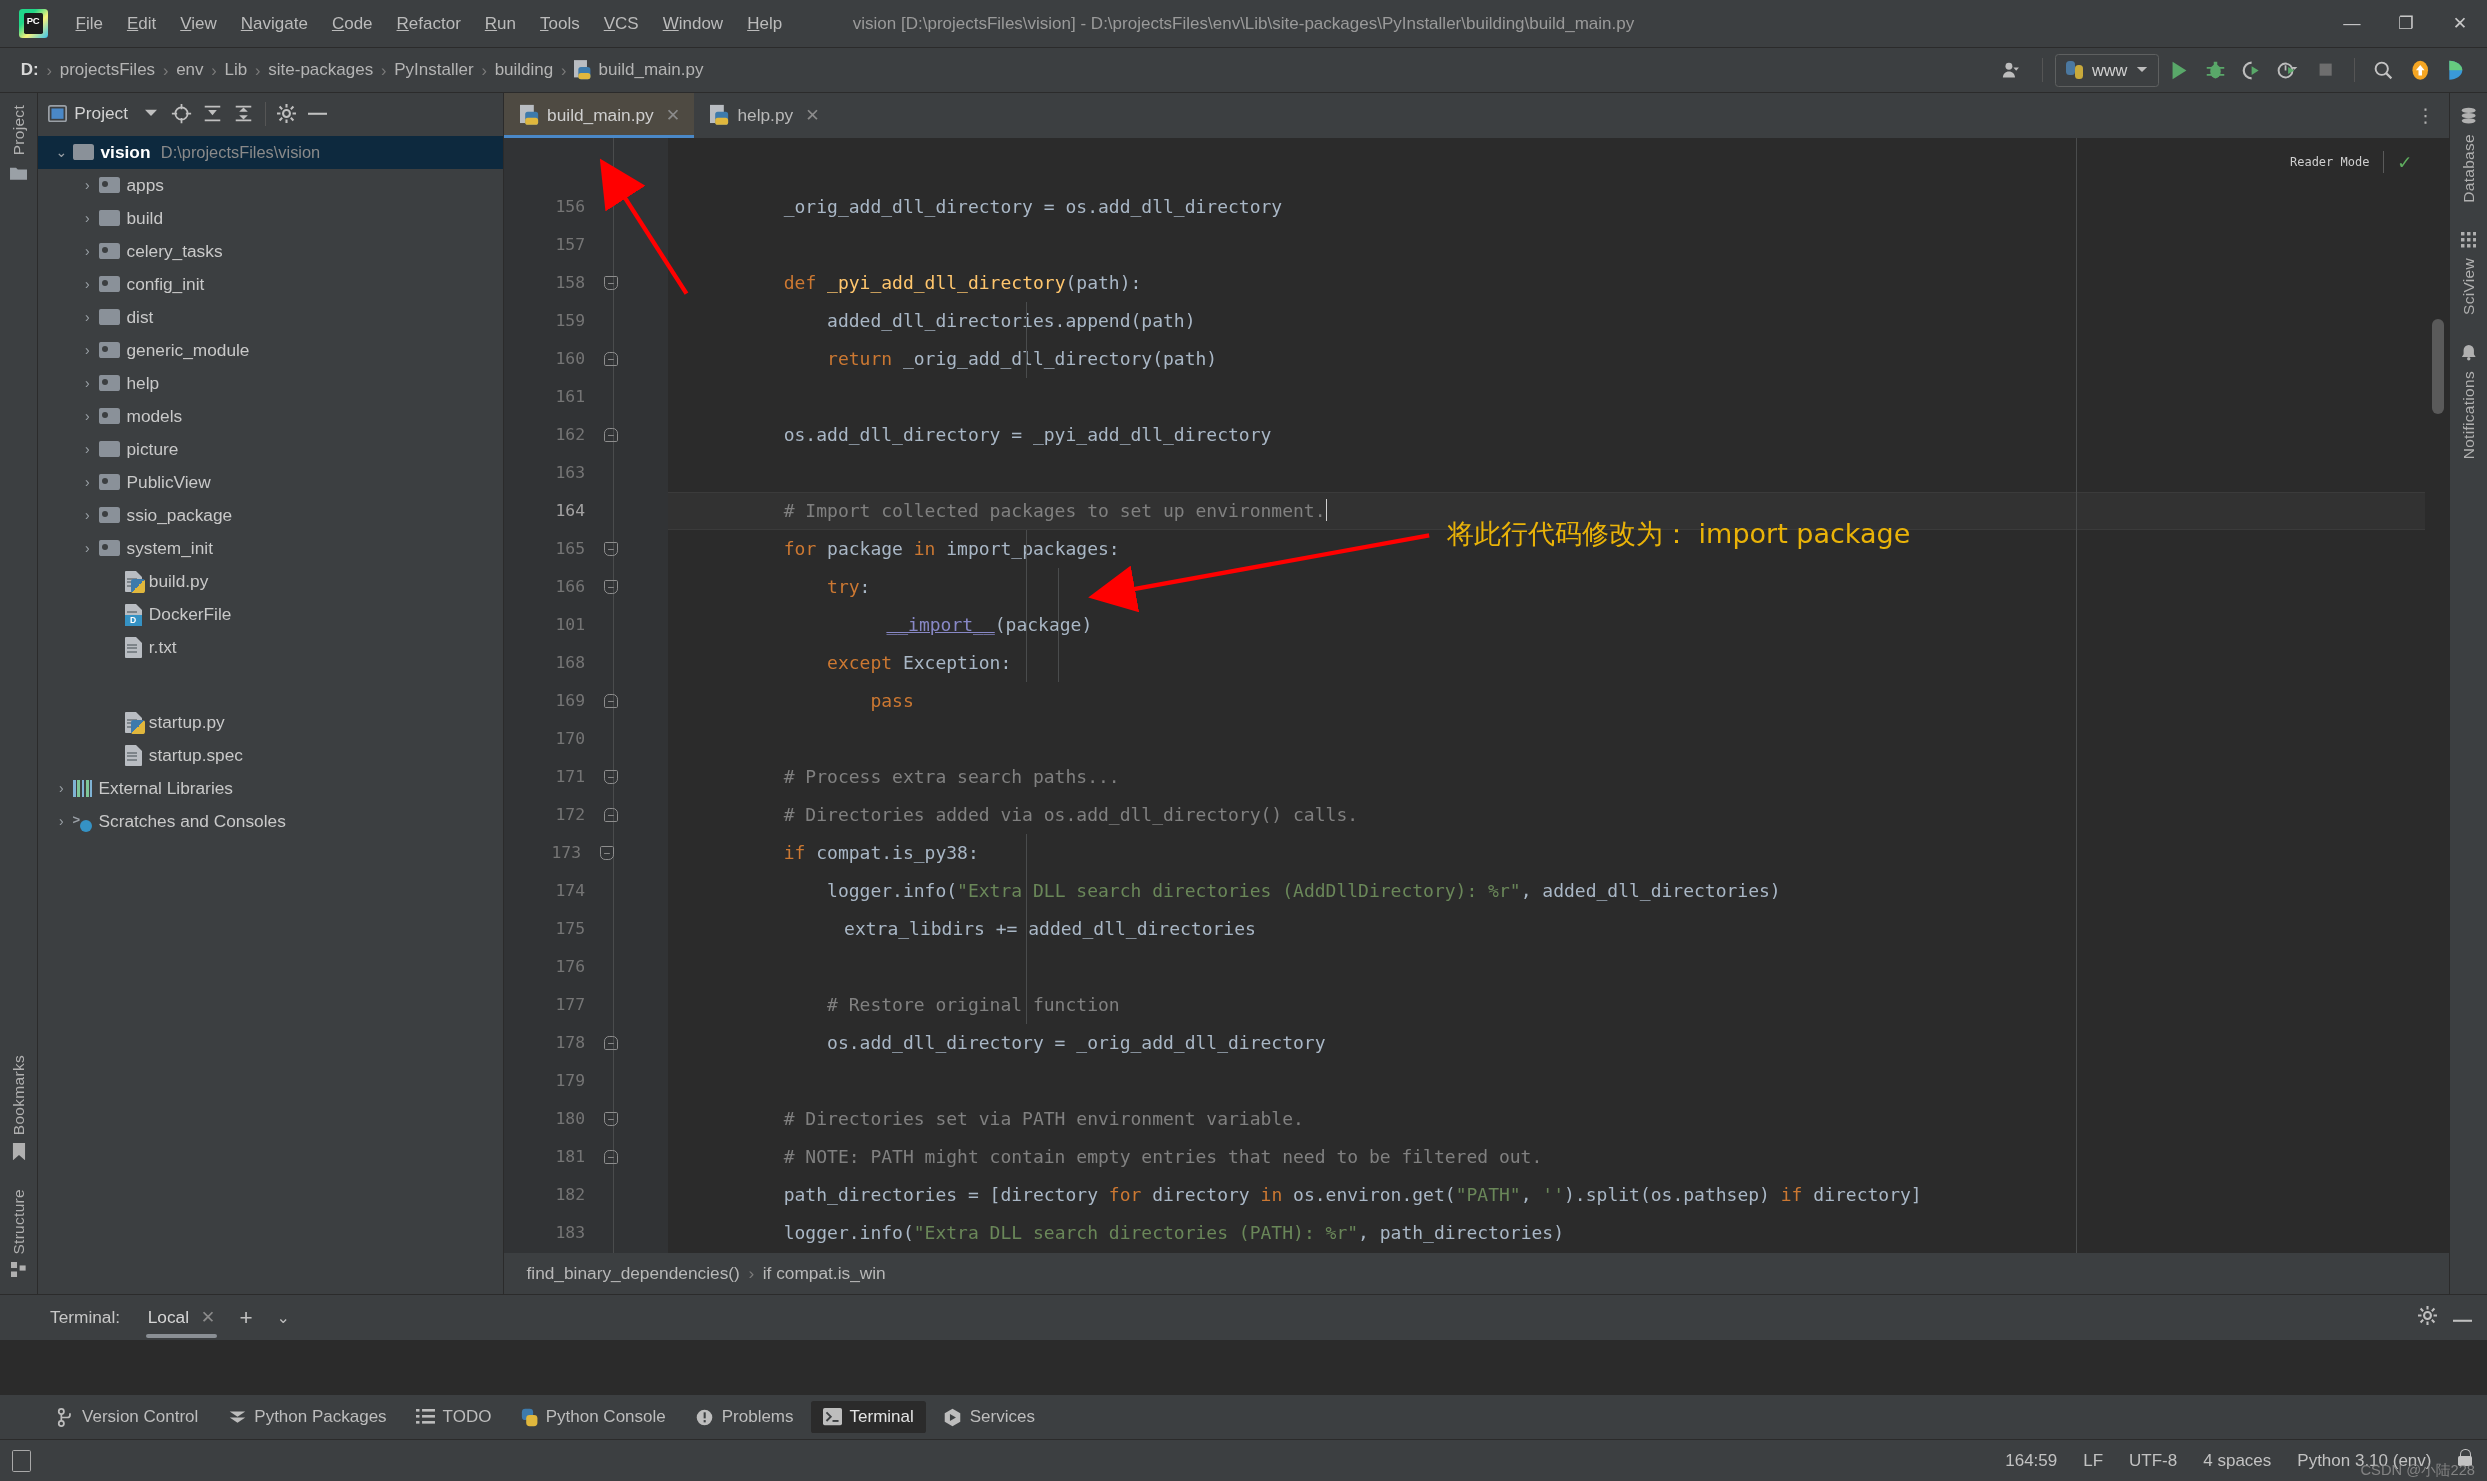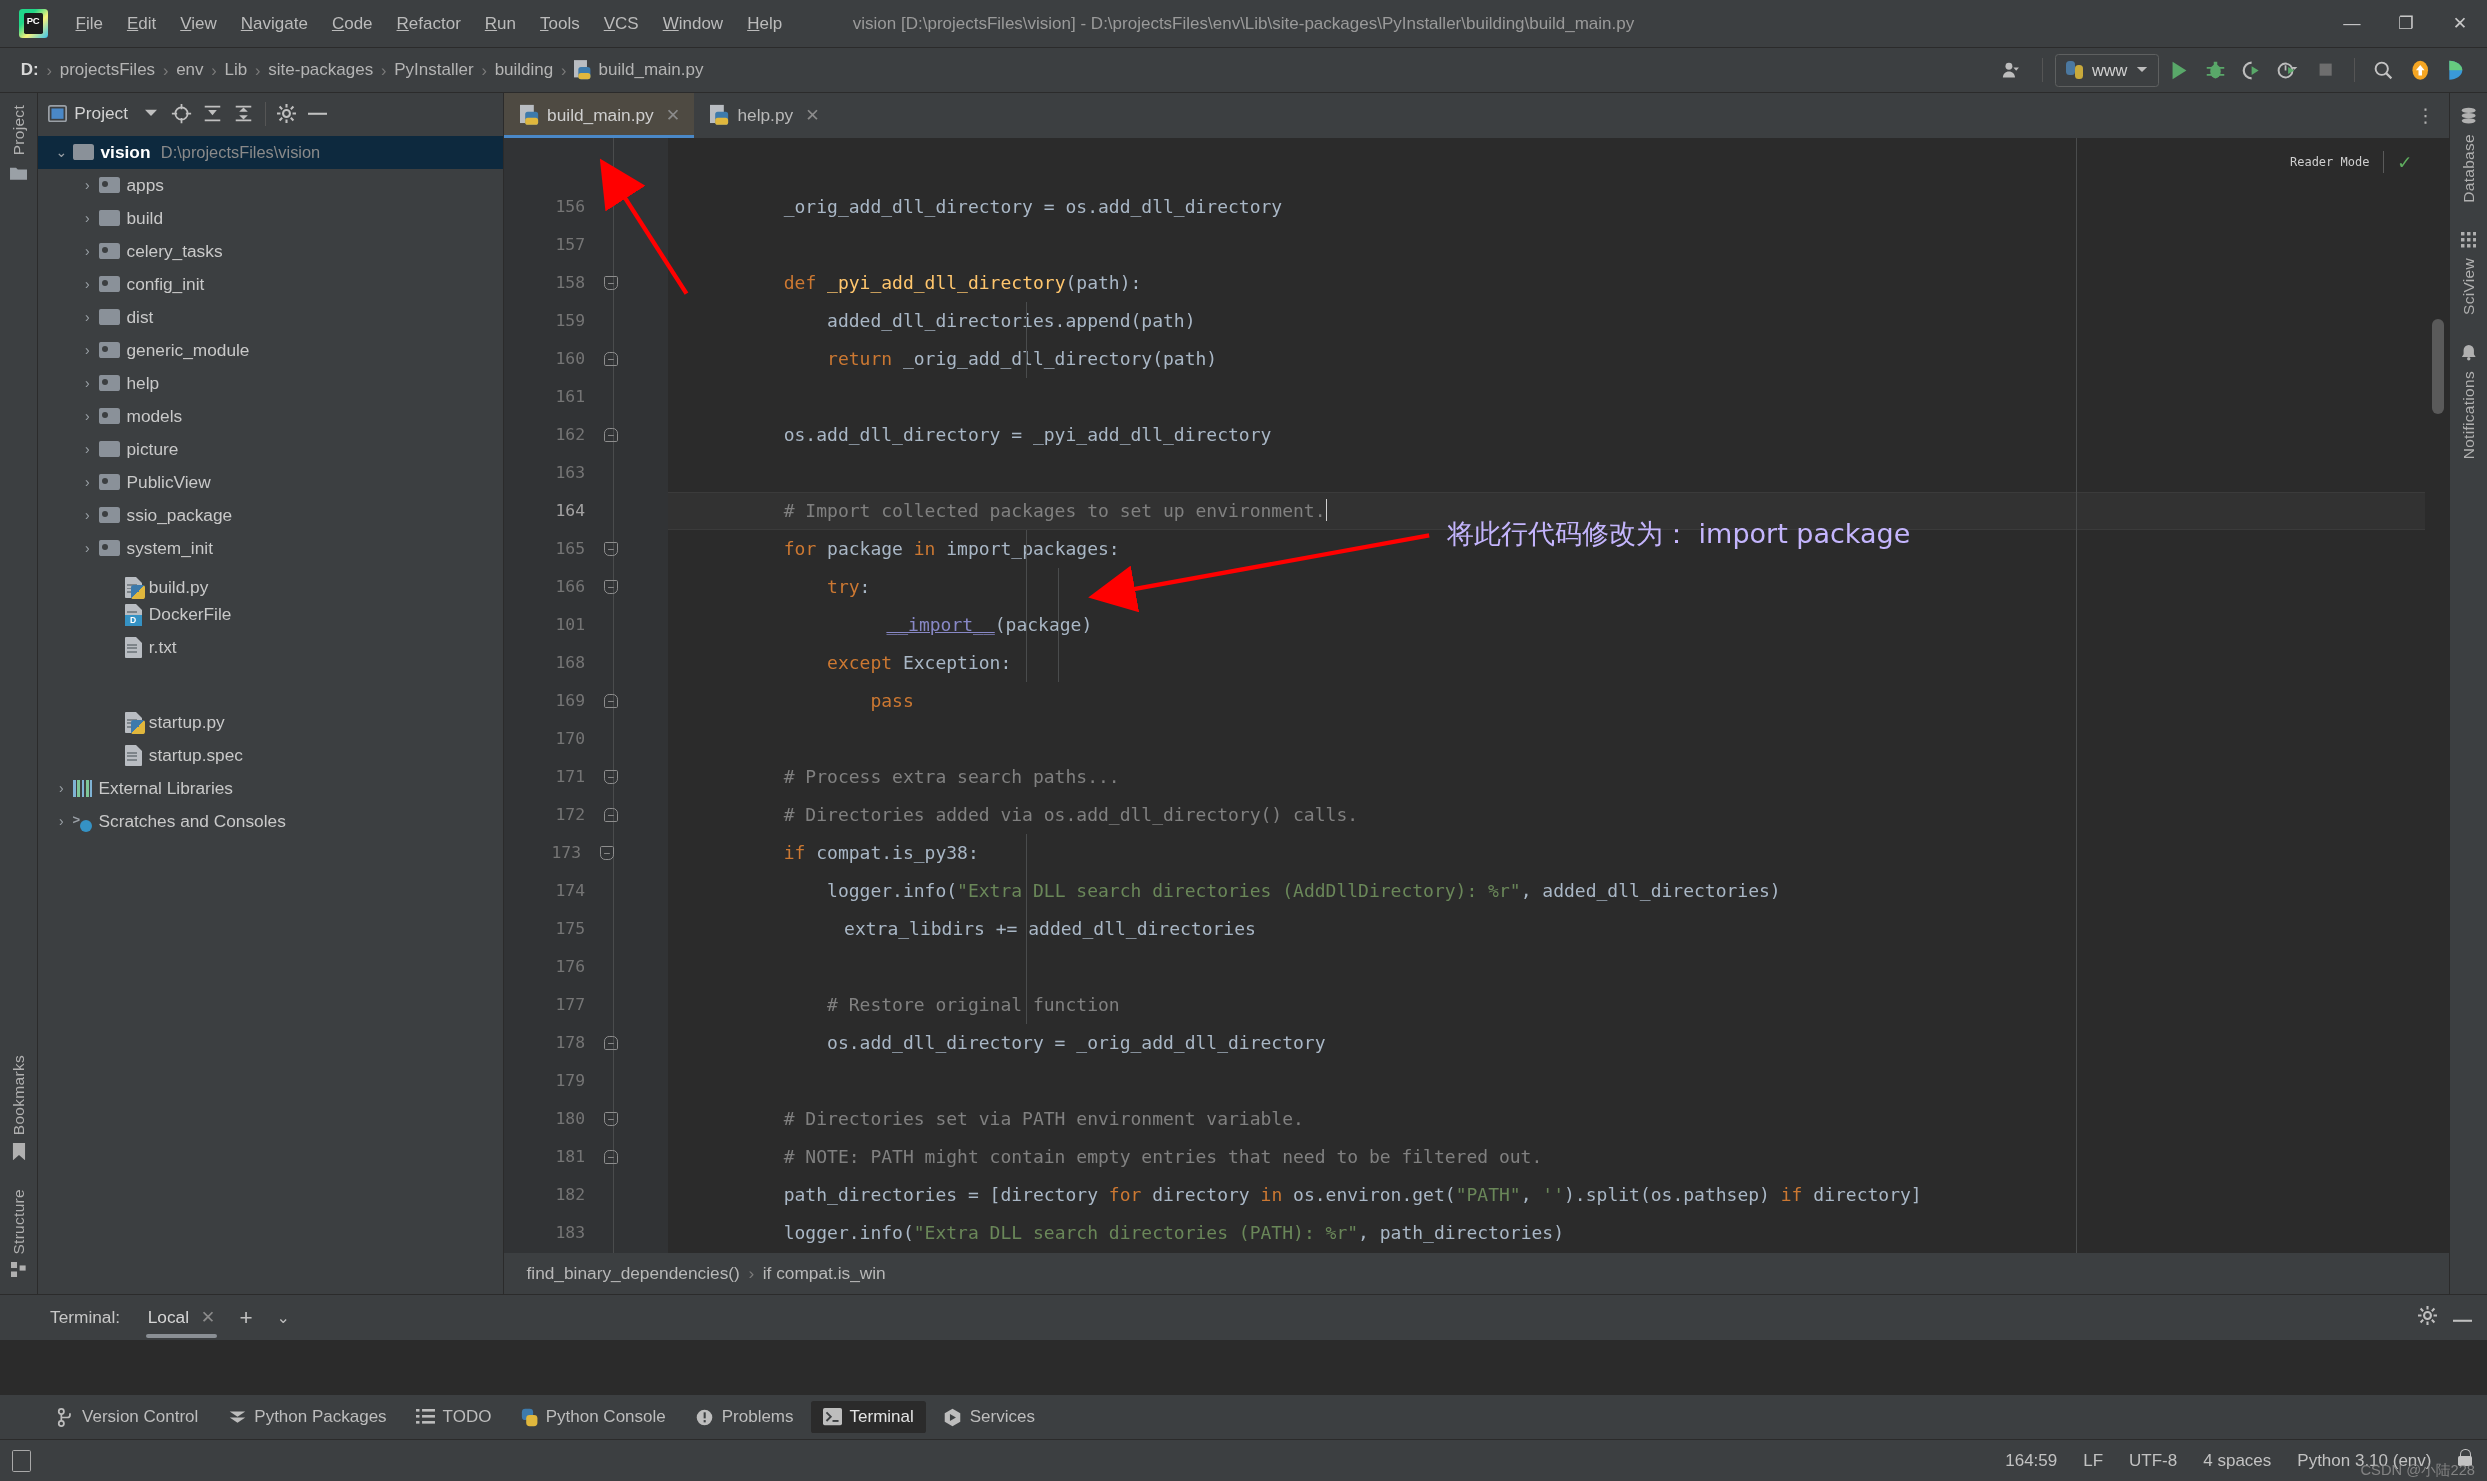--- a/index.html
+++ b/index.html
@@ -251,21 +251,21 @@
   .lock { width: 14px; height: 10.4px; background: #c2c2c2; border-radius: 1.7px; position: relative; }
   .lock::before { content:""; position:absolute; left:2.6px; top:-7px; width:8.6px; height:8.6px;
     border: 1.7px solid #c2c2c2; border-bottom: none; border-radius: 5.2px 5.2px 0 0; }
 
   .watermark { position: absolute; right: 12px; bottom: 1.7px; color: #8f8f8f; font-size: 14.7px;
     opacity: .85; pointer-events: none; }
 
   
   .annotation-layer { position: absolute; inset: 0; pointer-events: none; z-index: 50; }
   .anno-text {
-    position: absolute; color: #c4b5fd; font-size: 27px; white-space: nowrap;
+    position: absolute; color: #eab308; font-size: 27px; white-space: nowrap;
     font-family: "DejaVu Sans", sans-serif;
   }
 </style>
 </head>
 <body>
 
 <div class="app">
 
   <div class="titlebar">
     <div class="pc-logo">
@@ -528,21 +528,21 @@
           <div class="trow" style="padding-left: 38px;">
             <span class="arrow">›</span>
             <span class="folder src" style="display: inline-flex; align-items: center;"></span>
             <span class="nm">ssio_package</span>
           </div>
           <div class="trow" style="padding-left: 38px;">
             <span class="arrow">›</span>
             <span class="folder src" style="display: inline-flex; align-items: center;"></span>
             <span class="nm">system_init</span>
           </div>
-          <div class="trow" style="padding-left: 64px; align-items: flex-end;">
+          <div class="trow" style="padding-left: 64px;">
             <span class="arrow"></span>
             <span class="fileicon" style="display: inline-flex; align-items: center;">
               <span class="lines"></span>
               <span class="pybadge"></span>
             </span>
             <span class="nm">build.py</span>
           </div>
           <div class="trow" style="padding-left: 64px;">
             <span class="arrow"></span>
             <span class="fileicon" style="display: inline-flex; align-items: center;">

